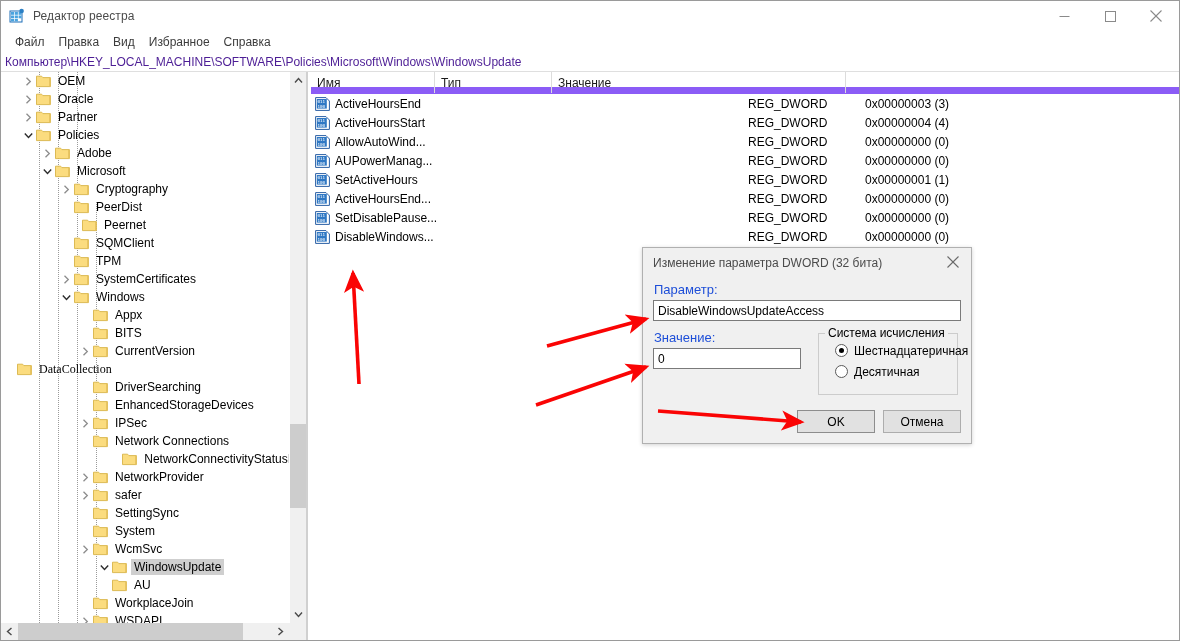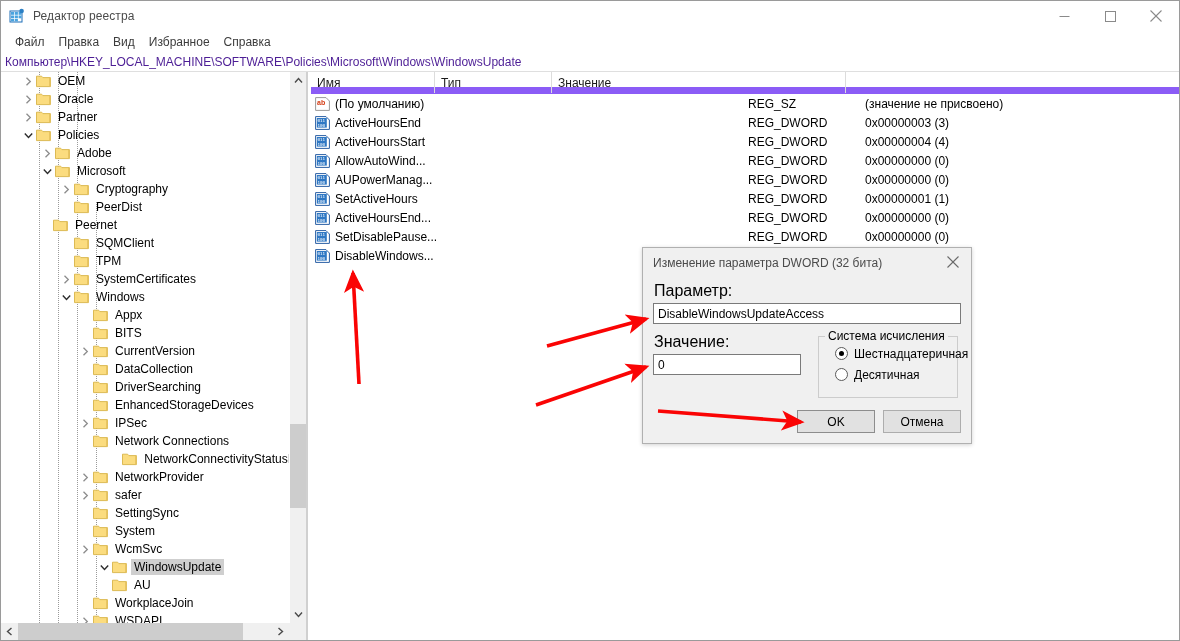--- a/index.html
+++ b/index.html
@@ -196,21 +196,21 @@
     padding-left: 10px;
     font-size: 12px; color: #4b4b4b;
     position: relative;
   }
   .dlg-close {
     position: absolute; right: 0; top: 0;
     width: 36px; height: 28px;
     display: flex; align-items: center; justify-content: center;
   }
   .dlg-body { padding: 0 10px; position: relative; }
-  .fld-label { font-size: 16px; color: #000000; margin: 4px 0 3px 1px; }
+  .fld-label { font-size: 13px; color: #1d4ed8; margin: 4px 0 3px 1px; }
   .txtbox {
     background: #ffffff;
     border: 1px solid #7a7a7a;
     height: 21px;
     display: flex; align-items: center;
     padding-left: 4px;
     font-size: 12px; color: #000;
   }
   .row2 { display: flex; margin-top: 5px; }
   .val-col { width: 148px; }
@@ -408,21 +408,21 @@
           <span class="tree-label">Cryptography</span>
         </div>
         <div class="tree-row" style="padding-left: 57px;">
           <span class="twisty"></span>
           <span class="folder"><svg width="16" height="14" viewBox="0 0 16 14">
               <path d="M0.5,2.2 L5.6,2.2 L6.9,3.6 L14.4,3.6 L14.4,12.6 L0.5,12.6 Z" fill="#fbdc7f" stroke="#d8b447" stroke-width="0.9"></path>
               <path d="M13.1,3.9 L13.1,12.4 L14.3,12.4 L14.3,3.9 Z" fill="#e6c25f"></path>
             </svg></span>
           <span class="tree-label">PeerDist</span>
         </div>
-        <div class="tree-row" style="padding-left: 36px; align-items: center;">
+        <div class="tree-row" style="padding-left: 65px; align-items: center;">
           <span class="twisty"></span>
           <span class="folder"><svg width="16" height="14" viewBox="0 0 16 14">
               <path d="M0.5,2.2 L5.6,2.2 L6.9,3.6 L14.4,3.6 L14.4,12.6 L0.5,12.6 Z" fill="#fbdc7f" stroke="#d8b447" stroke-width="0.9"></path>
               <path d="M13.1,3.9 L13.1,12.4 L14.3,12.4 L14.3,3.9 Z" fill="#e6c25f"></path>
             </svg></span>
           <span class="tree-label">Peernet</span>
         </div>
         <div class="tree-row" style="padding-left: 57px;">
           <span class="twisty"></span>
           <span class="folder"><svg width="16" height="14" viewBox="0 0 16 14">
@@ -484,21 +484,21 @@
             <svg width="9" height="9" viewBox="0 0 9 9">
               <polyline points="2.5,0.8 6.3,4.5 2.5,8.2" fill="none" stroke="#8c8c8c" stroke-width="1.3"></polyline>
             </svg>
           </span>
           <span class="folder"><svg width="16" height="14" viewBox="0 0 16 14">
               <path d="M0.5,2.2 L5.6,2.2 L6.9,3.6 L14.4,3.6 L14.4,12.6 L0.5,12.6 Z" fill="#fbdc7f" stroke="#d8b447" stroke-width="0.9"></path>
               <path d="M13.1,3.9 L13.1,12.4 L14.3,12.4 L14.3,3.9 Z" fill="#e6c25f"></path>
             </svg></span>
           <span class="tree-label">CurrentVersion</span>
         </div>
-        <div class="tree-row" style="padding-left: 76px;">
+        <div class="tree-row" style=" font-family: Liberation Serif, serif;">
           <span class="twisty"></span>
           <span class="folder"><svg width="16" height="14" viewBox="0 0 16 14">
               <path d="M0.5,2.2 L5.6,2.2 L6.9,3.6 L14.4,3.6 L14.4,12.6 L0.5,12.6 Z" fill="#fbdc7f" stroke="#d8b447" stroke-width="0.9"></path>
               <path d="M13.1,3.9 L13.1,12.4 L14.3,12.4 L14.3,3.9 Z" fill="#e6c25f"></path>
             </svg></span>
           <span class="tree-label">DataCollection</span>
         </div>
         <div class="tree-row" style="padding-left: 76px;">
           <span class="twisty"></span>
           <span class="folder"><svg width="16" height="14" viewBox="0 0 16 14">
@@ -668,31 +668,20 @@
 
   <div class="splitter"></div>
 
   <div class="list-pane">
     <div class="list-header">
       <div class="hcell" style="left:0;width:124px;">Имя</div>
       <div class="hcell" style="left:124px;width:117px;">Тип</div>
       <div class="hcell" style="left:241px;width:294px;">Значение</div>
     </div>
     <div class="list-rows" id="list-rows">
-        <div class="lrow">
-          <div class="lc-name">
-            <span class="val-icon"><svg width="15" height="14" viewBox="0 0 15 14">
-                <path d="M0.6,0.6 L11,0.6 L14.4,4 L14.4,13.4 L0.6,13.4 Z" fill="#ffffff" stroke="#9a9a9a" stroke-width="1"></path>
-                <text x="2" y="8.4" fill="#d33a12" font-family="Liberation Sans, sans-serif" font-size="7" font-weight="bold">ab</text>
-              </svg></span>
-            <span>(По умолчанию)</span>
-          </div>
-          <div class="lc-type">REG_SZ</div>
-          <div class="lc-val">(значение не присвоено)</div>
-        </div>
         <div class="lrow">
           <div class="lc-name">
             <span class="val-icon"><svg width="15" height="14" viewBox="0 0 15 14">
                 <path d="M0.6,0.6 L11,0.6 L14.4,4 L14.4,13.4 L0.6,13.4 Z" fill="#ffffff" stroke="#2a5fa4" stroke-width="1"></path>
                 <rect x="1.8" y="2" width="10" height="9.6" fill="#2f78c4"></rect>
                 <g fill="#ffffff" font-family="DejaVu Sans Mono, monospace" font-size="4.2">
                   <text x="2.5" y="6">011</text>
                   <text x="2.5" y="10.6">100</text>
                 </g>
               </svg></span>

